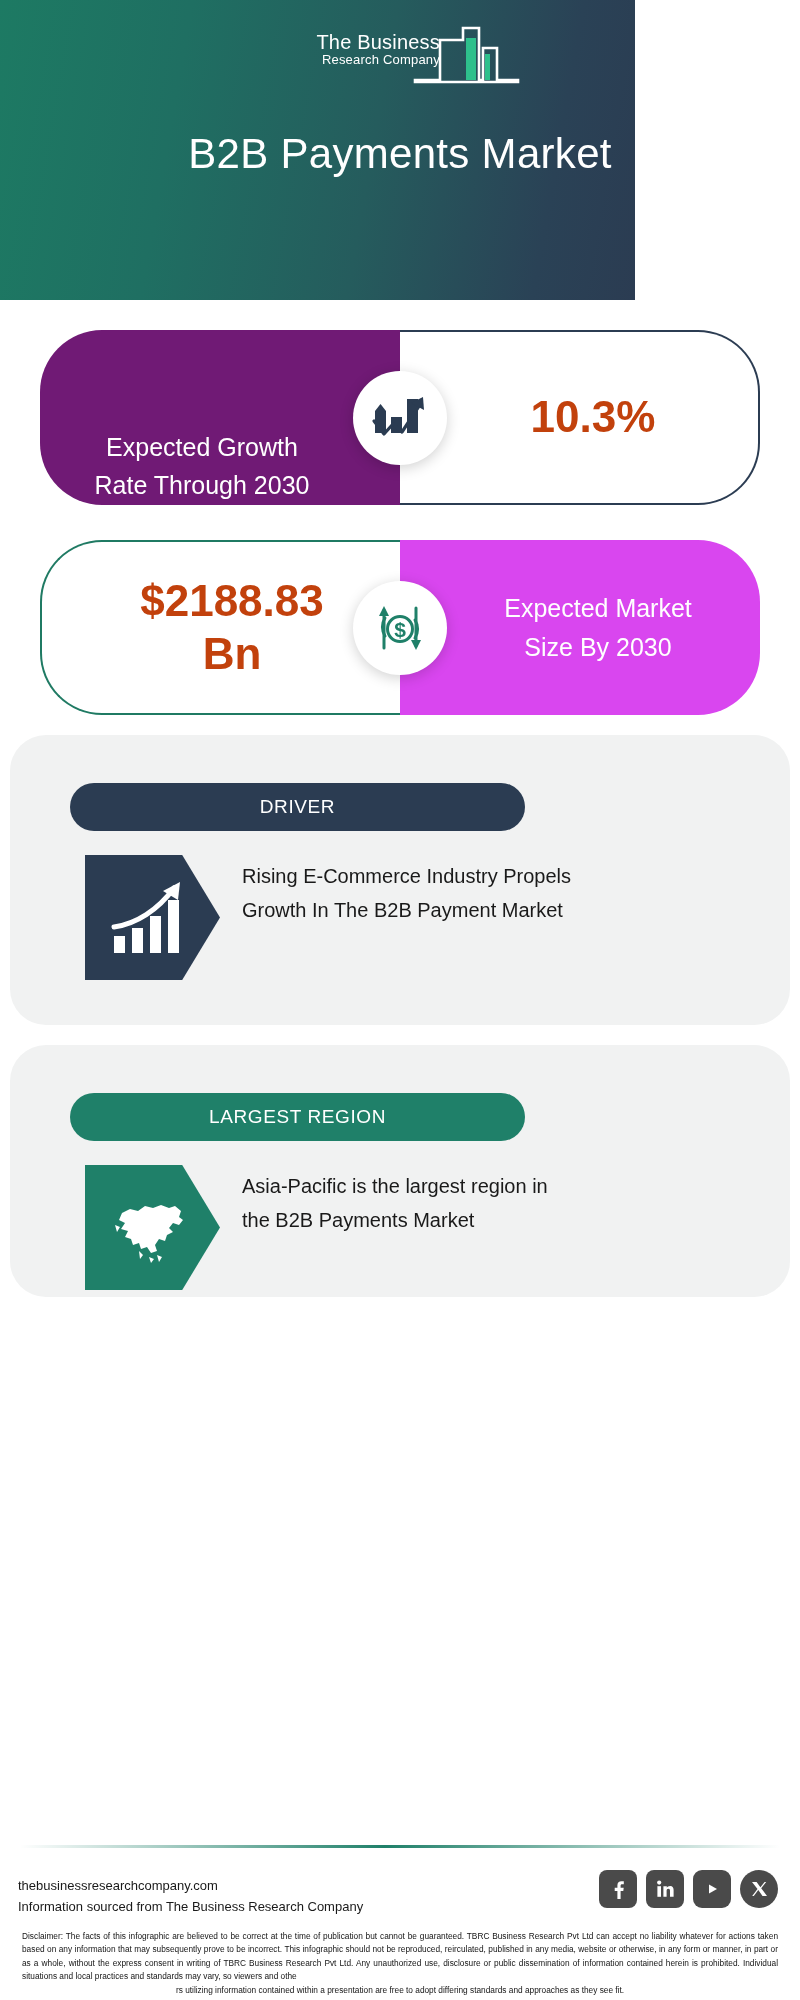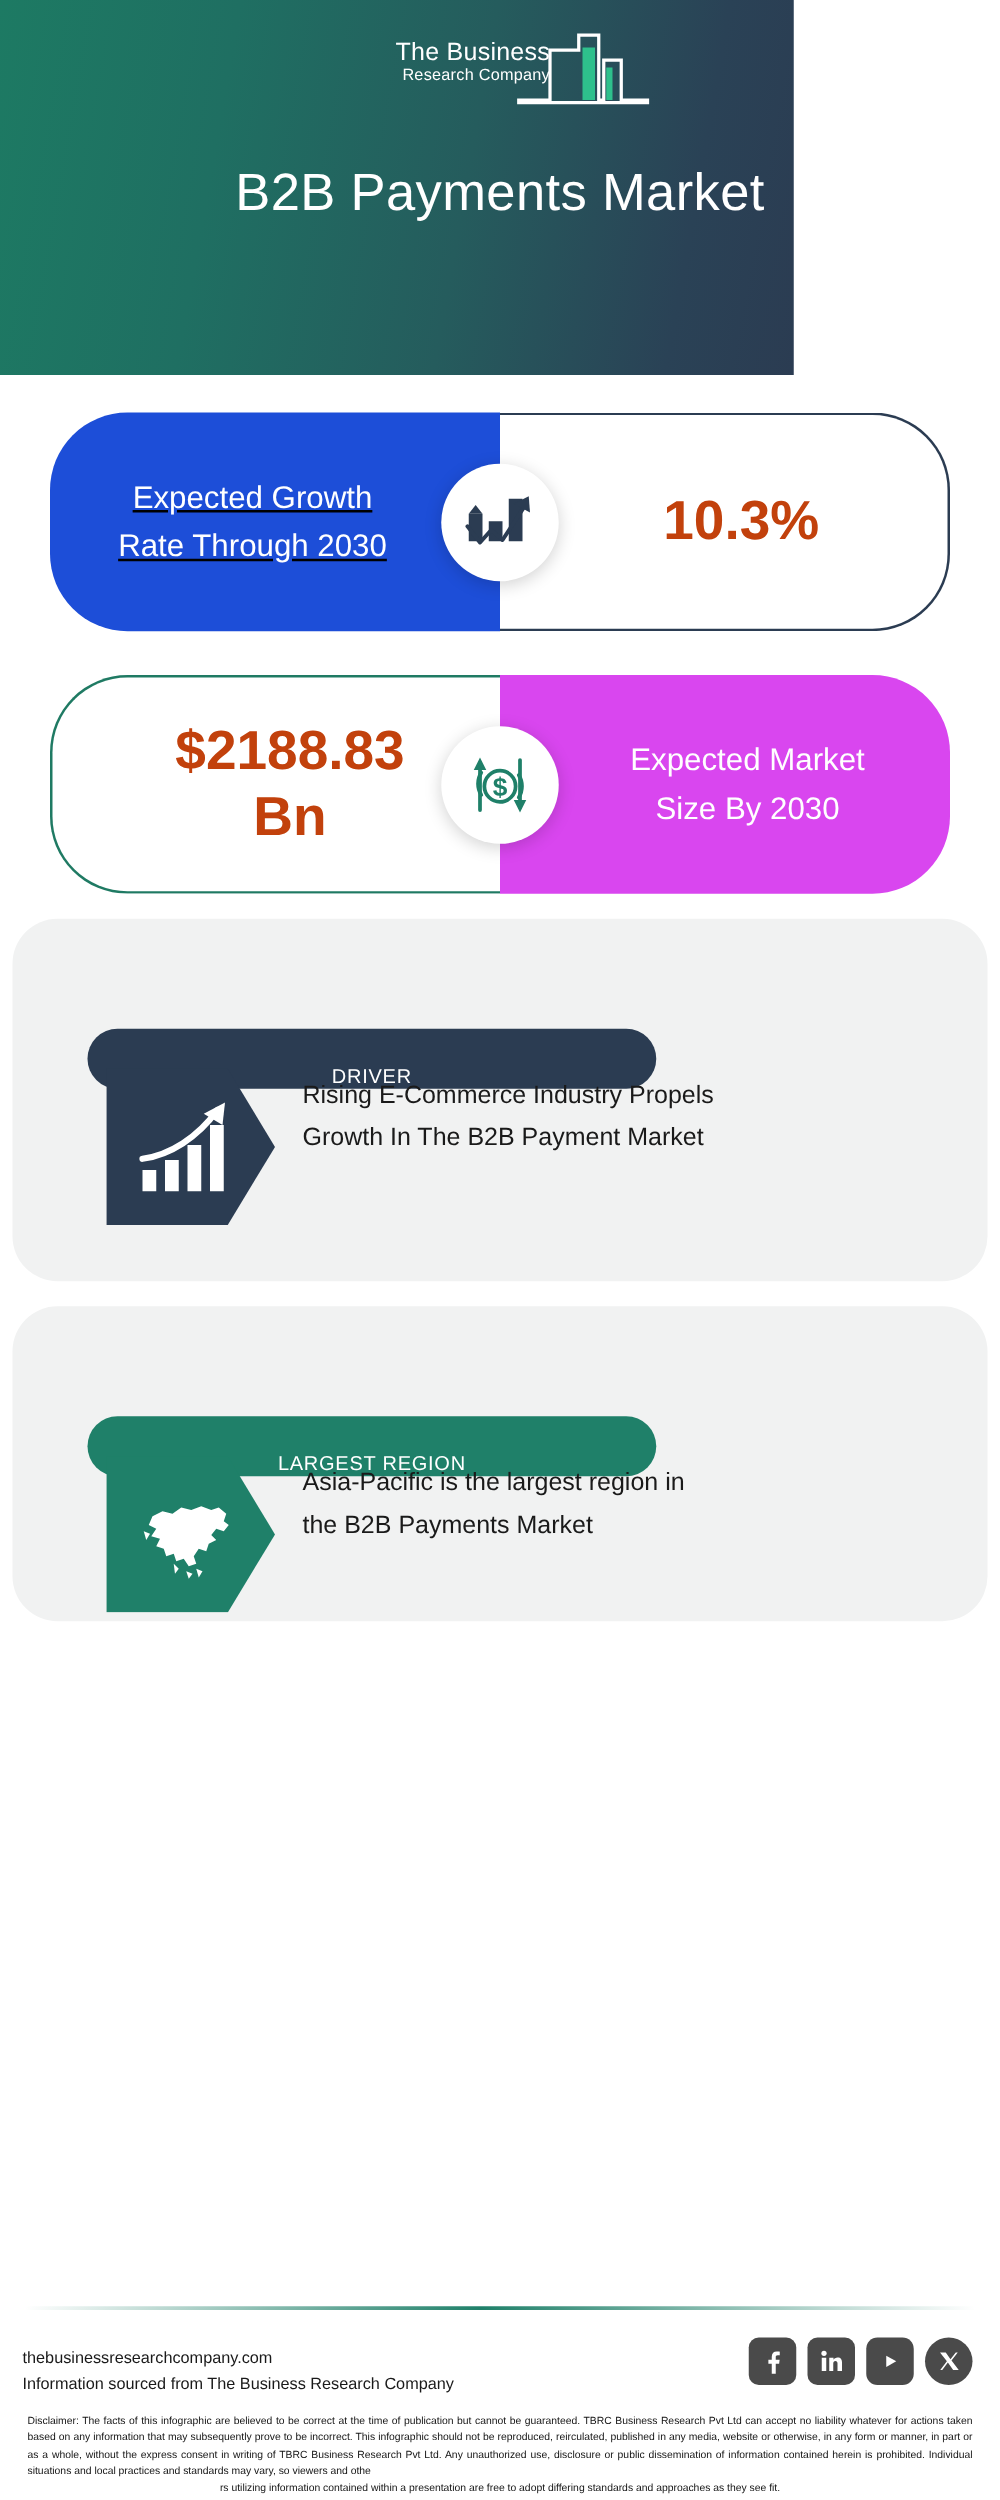--- a/index.html
+++ b/index.html
@@ -41,23 +41,23 @@
   }
   .stat-a { top:330px; }
   .stat-b { top:540px; }
 
   .half-left, .half-right { position:absolute; top:0; width:360px; height:175px; }
   .half-left  { left:0; }
   .half-right { left:360px; }
 
   
   .stat-a .half-left {
-    background:#1d4ed8;
+    background:#701a75;
     border-radius:62px 0 0 62px;
-    display:flex; align-items:center; justify-content:center;text-decoration:underline;
+    display:flex; align-items:flex-end; justify-content:center;
   }
   .stat-a .half-right {
     background:#ffffff;
     border:2px solid #2b3c52;
     border-left:none;
     border-radius:0 62px 62px 0;
     display:flex; align-items:center; justify-content:center;
   }
   
   .stat-b .half-left {
@@ -100,22 +100,22 @@
   .panel {
     position:absolute; left:10px; width:780px;
     background:#f1f2f2; border-radius:36px;
   }
   .panel-driver { top:735px; height:290px; }
   .panel-region { top:1045px; height:252px; }
 
   .pill {
     position:absolute; left:60px; top:48px;
     width:455px; height:48px; border-radius:26px;
-    display:flex; align-items:flex-end; justify-content:center;
-    color:#ffffff; font-size:16px; letter-spacing:.6px; font-weight:400;margin-top:40px;
+    display:flex; align-items:center; justify-content:center;
+    color:#ffffff; font-size:19px; letter-spacing:.6px; font-weight:400;
   }
   .pill-driver { background:#2b3c52; }
   .pill-region { background:#1f8069; }
 
   .hexicon {
     position:absolute; left:75px; top:120px;
     width:135px; height:125px;
     clip-path:polygon(0% 0%, 72% 0%, 100% 50%, 72% 100%, 0% 100%);
     display:flex; align-items:center; justify-content:center;
   }

